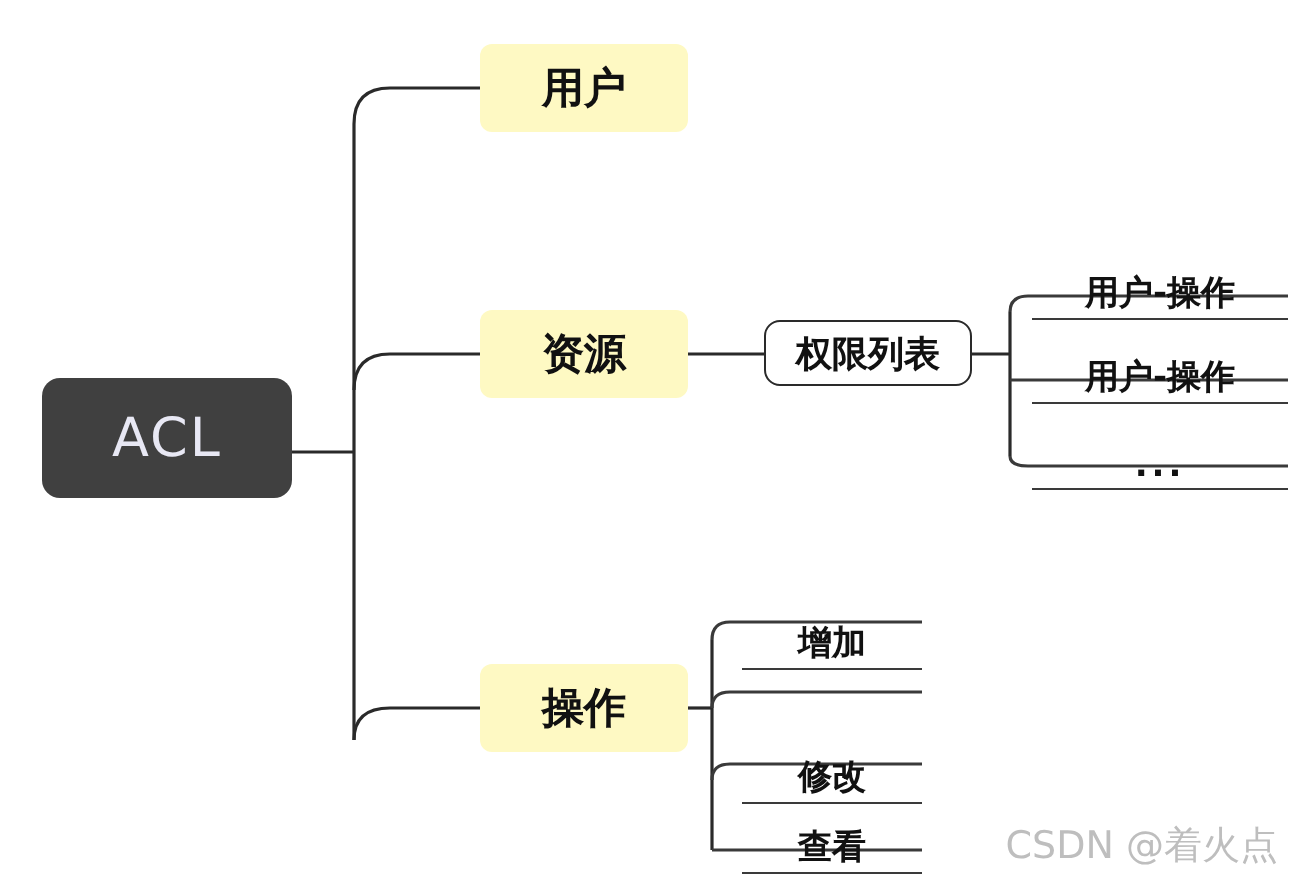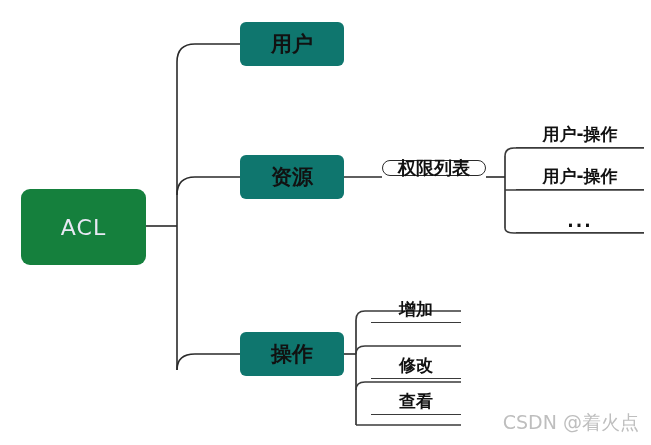--- a/index.html
+++ b/index.html
@@ -31,84 +31,85 @@
     align-items: center;
     justify-content: center;
     box-sizing: border-box;
     white-space: nowrap;
   }
   
   .node-root {
     left: 21px;
     top: 189px;
     width: 125px;
-    height: 76px;
-    background: #15803d;
+    height: 60px;
+    background: #404040;
     border-radius: 9px;
     color: #E8E8F4;
-    font-size: 22px;
+    font-size: 27px;
     letter-spacing: 1px;
   }
   
   .node-l1 {
     width: 104px;
     height: 44px;
-    background: #0f766e;
+    background: #fef9c3;
     border-radius: 6px;
     color: #111111;
     font-size: 21px;
     font-weight: bold;
   }
   .pos-user     { left: 240px; top: 22px; }
   .pos-resource { left: 240px; top: 155px; }
   .pos-action   { left: 240px; top: 332px; }
   
   .node-l2 {
     left: 382px;
     top: 160px;
     width: 104px;
-    height: 16px;
+    height: 33px;
     background: #ffffff;
     border: 1.6px solid #2A2A2A;
     border-radius: 8px;
     color: #111111;
     font-size: 18px;
     font-weight: bold;
   }
   
   .leaf {
     position: absolute;
     box-sizing: border-box;
     display: flex;
     align-items: flex-end;
     justify-content: center;
     border-bottom: 1.6px solid #3A3A3A;
     color: #111111;
     font-size: 17px;
     font-weight: bold;
     white-space: nowrap;
     padding-bottom: 1px;
+    margin-top: 12px;
   }
   .leaf-perm {
     left: 516px;
     width: 128px;
     height: 28px;
   }
   .perm-0 { top: 120px; }
   .perm-1 { top: 162px; }
   .perm-2 { top: 205px; }
   .leaf-act {
     left: 371px;
     width: 90px;
     height: 27px;
   }
   .act-0 { top: 296px; }
   .act-1 { top: 319px; }
-  .act-2 { top: 352px; }
-  .act-3 { top: 388px; }
+  .act-2 { top: 363px; }
+  .act-3 { top: 398px; }
   .ellipsis {
     font-size: 17px;
     letter-spacing: 2px;
   }
   .watermark {
     position: absolute;
     right: 12px;
     bottom: 9px;
     color: #BEBEBE;
     font-size: 19px;

